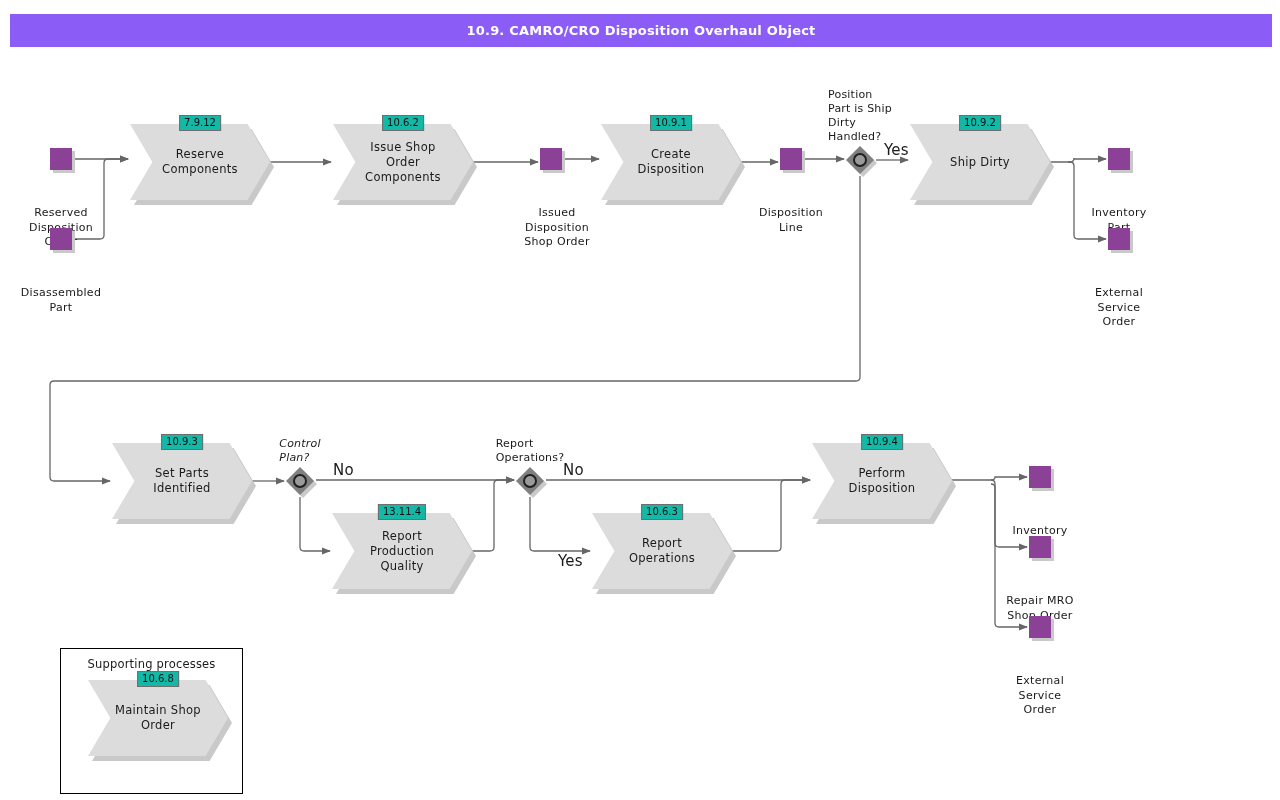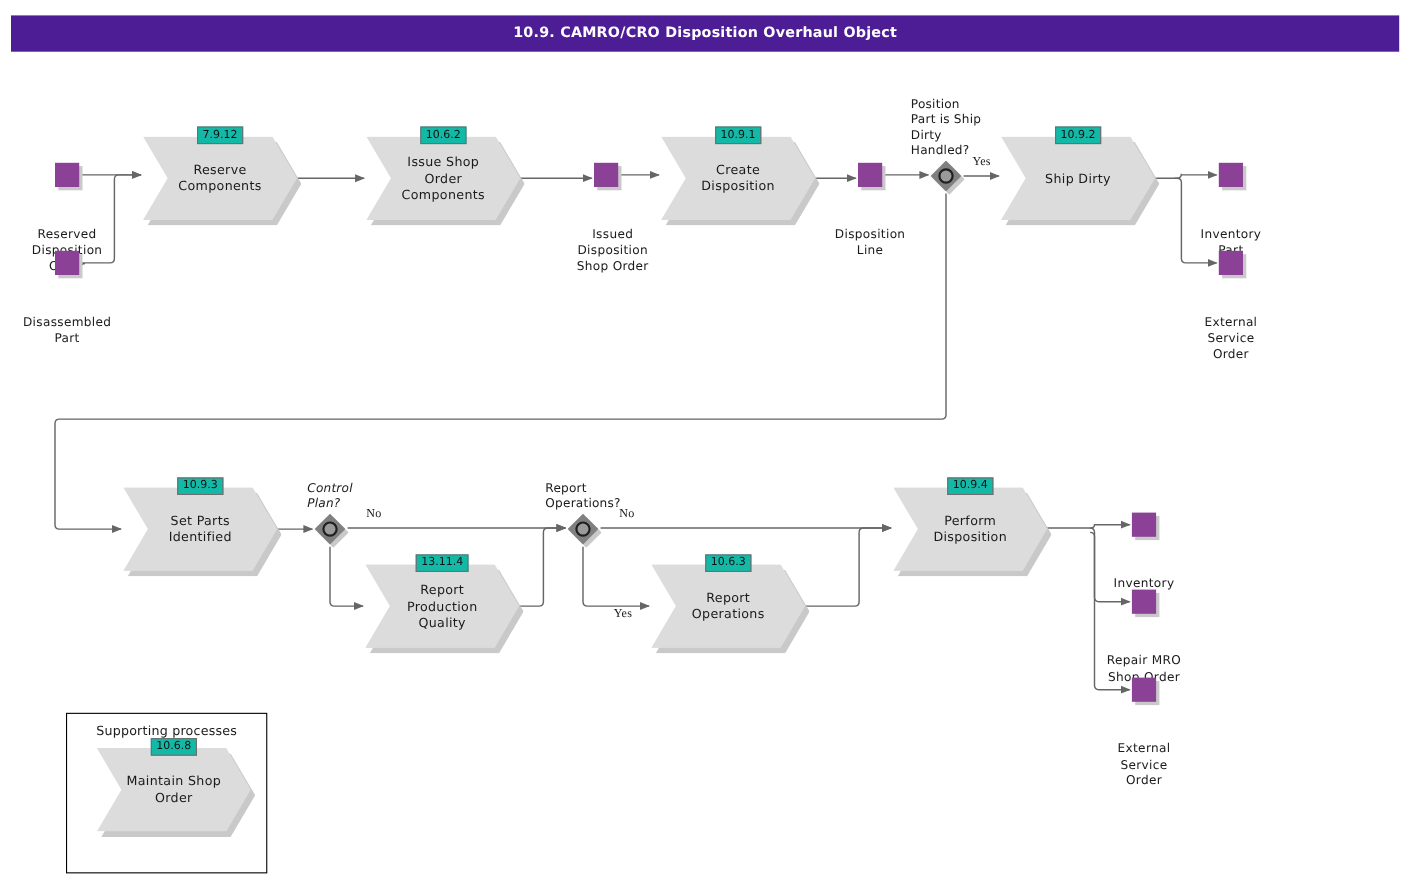--- a/index.html
+++ b/index.html
@@ -9,21 +9,21 @@
     background:#ffffff;
     font-family:"DejaVu Sans","Liberation Sans",sans-serif;
     overflow:hidden;position:relative;
   }
   #canvas{position:absolute;left:0;top:0;width:1280px;height:800px;}
   #svg-layer{position:absolute;left:0;top:0;width:1280px;height:800px;}
 
   
   .title-bar{
     position:absolute;left:10px;top:14px;width:1262px;height:33px;
-    background:#4c1d95;
+    background:#8b5cf6;
     display:flex;align-items:center;justify-content:center;
   }
   .title-bar .title-text{
     color:#ffffff;font-size:13px;font-weight:bold;letter-spacing:.2px;
     font-family:"DejaVu Sans","Liberation Sans",sans-serif;
   }
 
   
   .proc{position:absolute;}
   .proc .chev-shadow{
@@ -76,23 +76,22 @@
     box-sizing:border-box;
   }
   .gw .gw-label{
     position:absolute;left:50%;bottom:30px;transform:translateX(-50%);
     font-size:11px;line-height:14px;color:#1a1a1a;
     letter-spacing:.2px;white-space:nowrap;
   }
 
   
   .edge-lbl{
-    position:absolute;font-size:11px;color:#1a1a1a;letter-spacing:.2px;
+    position:absolute;font-size:15px;color:#1a1a1a;letter-spacing:.2px;
     white-space:nowrap;
-    font-family:Liberation Serif, serif;
   }
 
   
   .group-box{
     position:absolute;border:1.5px solid #000000;background:#ffffff;
   }
   .group-box .gtitle{
     position:absolute;left:0;top:8px;width:100%;text-align:center;
     font-size:11.5px;color:#1a1a1a;letter-spacing:.2px;
   }

